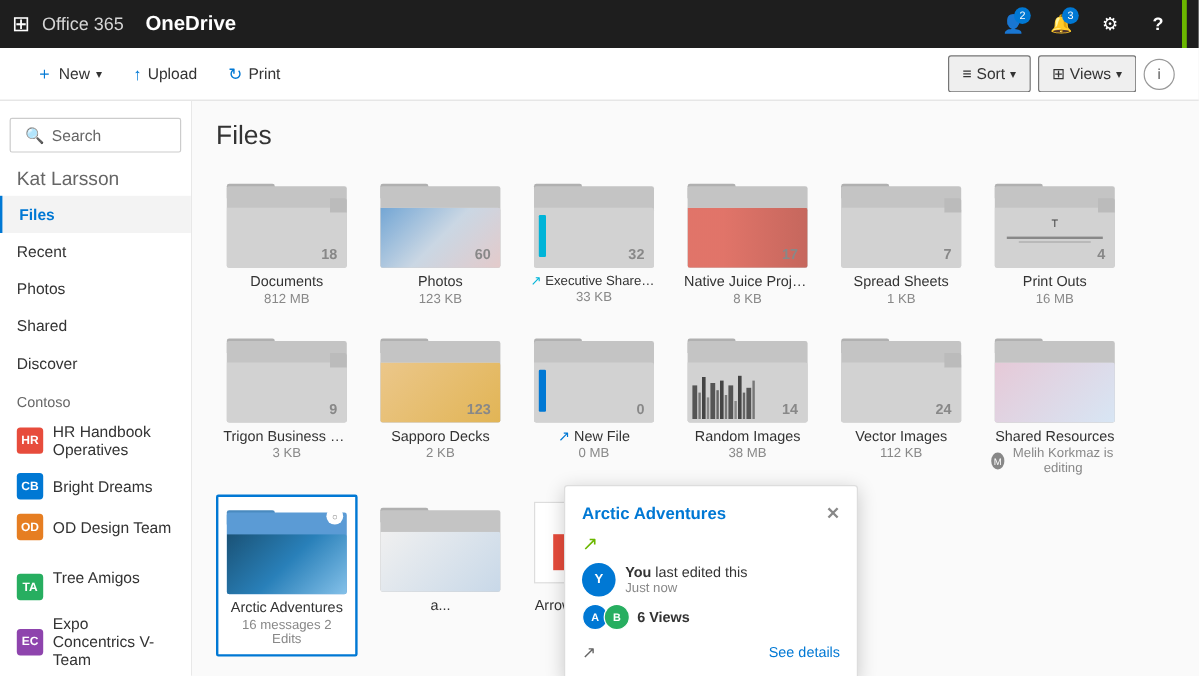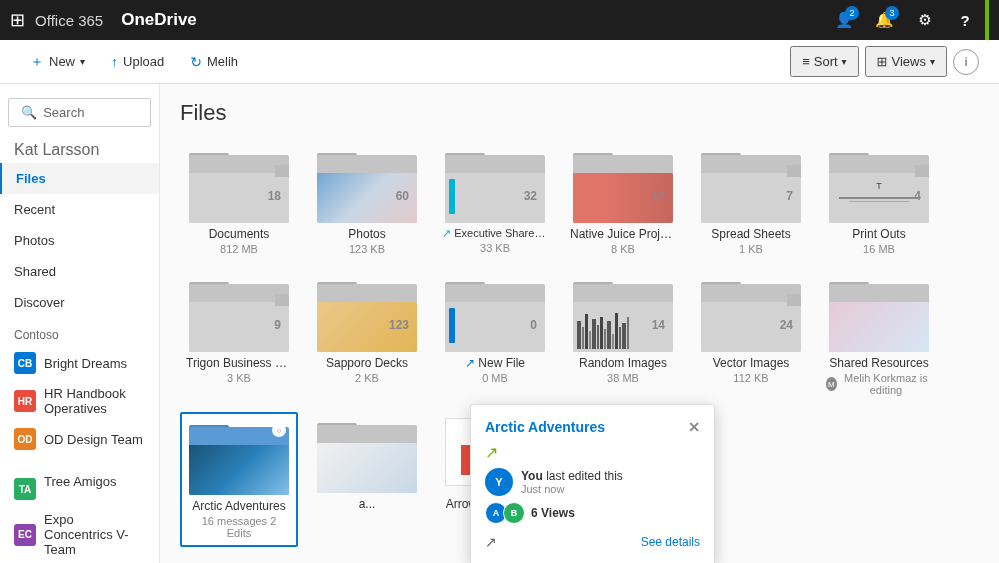--- a/index.html
+++ b/index.html
@@ -41,21 +41,21 @@
     
     .content { flex: 1; overflow-y: auto; padding: 16px 20px; background: #fafafa; position: relative; }
     .content-title { font-size: 22px; font-weight: 300; color: #333; margin-bottom: 16px; }
     .files-grid { display: flex; flex-wrap: wrap; gap: 10px; }
     .file-item { width: 118px; cursor: pointer; text-align: center; padding: 6px; border-radius: 2px; position: relative; }
     .folder-icon { width: 100px; height: 75px; margin: 0 auto; position: relative; }
     .folder-body { width: 100px; height: 68px; background: #c8c8c8; border-radius: 2px; position: absolute; bottom: 0; }
     .folder-tab { width: 40px; height: 12px; background: #b8b8b8; border-radius: 2px 2px 0 0; position: absolute; top: 5px; left: 0; }
     .folder-front { width: 100px; height: 50px; background: #d6d6d6; border-radius: 0 2px 2px 2px; position: absolute; bottom: 0; }
     .folder-corner { width: 14px; height: 12px; background: #c8c8c8; position: absolute; top: 17px; right: 0; border-radius: 0 2px 0 0; }
-    .folder-count { position: absolute; bottom: 20px; right: 8px; color: #888; font-size: 12px; font-weight: 600; }
+    .folder-count { position: absolute; bottom: 4px; right: 8px; color: #888; font-size: 12px; font-weight: 600; }
     .file-name { font-size: 12px; color: #333; margin-top: 4px; white-space: nowrap; overflow: hidden; text-overflow: ellipsis; }
     .file-size { font-size: 11px; color: #888; margin-top: 2px; }
 
     
     .popup-overlay { position: absolute; top: 320px; left: 310px; width: 245px; background: white; border: 1px solid #ddd; border-radius: 3px; box-shadow: 0 4px 16px rgba(0,0,0,0.2); z-index: 10; padding: 14px; }
     .popup-title { font-size: 14px; font-weight: 600; color: #0078d4; margin-bottom: 8px; display: flex; justify-content: space-between; align-items: center; }
     .popup-user-row { display: flex; align-items: center; gap: 8px; margin-bottom: 6px; }
     .popup-avatar { width: 28px; height: 28px; border-radius: 50%; background: #0078d4; display: flex; align-items: center; justify-content: center; color: white; font-size: 11px; font-weight: 600; flex-shrink: 0; }
     .popup-user-text { font-size: 12px; color: #333; }
     .popup-user-text strong { color: #333; }
@@ -103,21 +103,21 @@
     <span class="cmd-icon">＋</span>
     <span>New</span>
     <span style="font-size:10px;">▾</span>
   </button>
   <button class="cmd-btn">
     <span class="cmd-icon">↑</span>
     <span>Upload</span>
   </button>
   <button class="cmd-btn">
     <span class="cmd-icon">↻</span>
-    <span>Melih</span>
+    <span>Print</span>
   </button>
   <div class="cmd-spacer"></div>
   <div class="cmd-right">
     <button class="cmd-right-btn">
       <span>≡</span>
       <span>Sort</span>
       <span style="font-size:10px;">▾</span>
     </button>
     <button class="cmd-right-btn">
       <span>⊞</span>
@@ -148,26 +148,26 @@
       <span>Photos</span>
     </div>
     <div class="sidebar-item">
       <span>Shared</span>
     </div>
     <div class="sidebar-item">
       <span>Discover</span>
     </div>
     <div class="sidebar-section-label">Contoso</div>
     <div class="sidebar-group-item">
+      <div class="group-avatar" style="background:#e74c3c;">HR</div>
+      <span>HR Handbook Operatives</span>
+    </div>
+    <div class="sidebar-group-item">
       <div class="group-avatar" style="background:#0078d4;">CB</div>
       <span>Bright Dreams</span>
-    </div>
-    <div class="sidebar-group-item">
-      <div class="group-avatar" style="background:#e74c3c;">HR</div>
-      <span>HR Handbook Operatives</span>
     </div>
     <div class="sidebar-group-item">
       <div class="group-avatar" style="background:#e67e22;">OD</div>
       <span>OD Design Team</span>
     </div>
     <div class="sidebar-group-item">
       <div class="group-avatar" style="background:#27ae60;margin-top:16px;">TA</div>
       <span>Tree Amigos</span>
     </div>
     <div class="sidebar-group-item">

